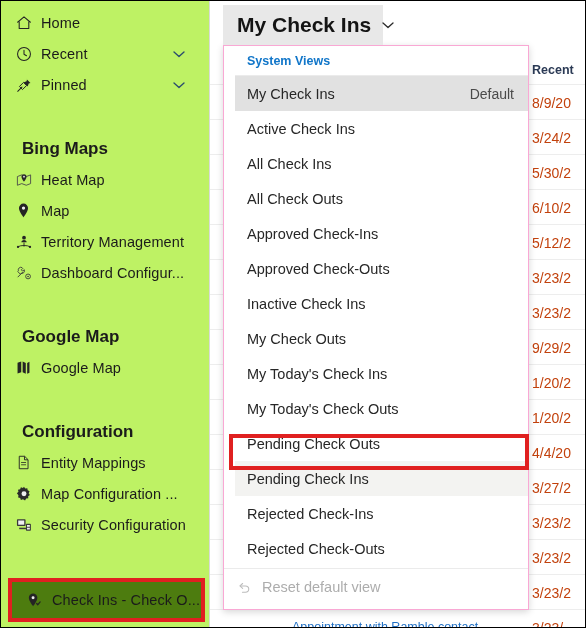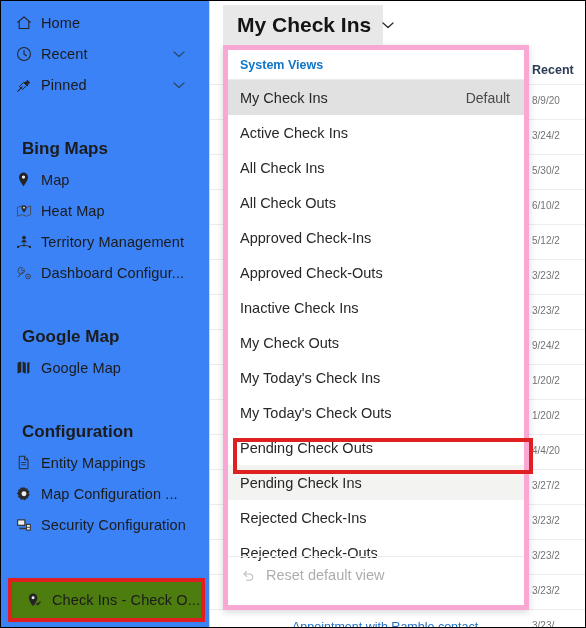--- a/index.html
+++ b/index.html
@@ -16,21 +16,21 @@
     background: #ffffff;
     border: 1px solid #000000;
     overflow: hidden;
   }
 
   
   #sidebar {
     position: absolute;
     left: 0; top: 0;
     width: 209px; height: 628px;
-    background: #3b82f6;
+    background: #bef264;
     border-right: 1px solid #d9d9d9;
   }
   .nav-item {
     position: relative;
     height: 31px;
     display: flex;
     align-items: center;
     padding-left: 14px;
     cursor: pointer;
   }
@@ -101,22 +101,22 @@
     position: absolute;
     left: 0;
     width: 377px;
     height: 35px;
     border-top: 1px solid #ededed;
   }
   .grid-row .date {
     position: absolute;
     left: 322px;
     top: 10px;
-    font-size: 10px;
-    color: #737373;
+    font-size: 14px;
+    color: #c2410c;
     white-space: nowrap;
     text-align: right;
   }
   .grid-row .linktext {
     position: absolute;
     left: 82px;
     top: 10px;
     font-size: 12.5px;
     color: #1f6fc4;
     white-space: nowrap;
@@ -146,23 +146,24 @@
     display: flex;
     align-items: center;
   }
 
   #flyout {
     position: absolute;
     left: 222px; top: 44px;
     width: 306px;
     height: 565px;
     background: #ffffff;
-    border: 5px solid #f9a8d4;
+    border: 1px solid #f9a8d4;
     box-shadow: 0 2px 7px rgba(0,0,0,0.16);
     z-index: 5;
+    padding-left: 11px;
   }
   #flyout .section-title {
     height: 30px;
     display: flex;
     align-items: center;
     padding-left: 12px;
     font-size: 12.5px;
     font-weight: bold;
     color: #1176c9;
     border-bottom: 1px solid #ebebeb;
@@ -194,21 +195,21 @@
     width: 300px;
     height: 36px;
     border: 4px solid #e02020;
     pointer-events: none;
     z-index: 7;
   }
 
   #reset-row {
     position: absolute;
     left: 0; right: 0;
-    bottom: 12px;
+    bottom: 4px;
     height: 37px;
     display: flex;
     align-items: center;
     padding-left: 12px;
     border-top: 1px solid #ebebeb;
     color: #adadad;
     font-size: 14.5px;
     cursor: default;
   }
   #reset-row .reset-ic {
@@ -242,21 +243,21 @@
         <div class="grid-row" style="top: 223px;">
           <span class="date">5/12/2</span>
         </div>
         <div class="grid-row" style="top: 258px;">
           <span class="date">3/23/2</span>
         </div>
         <div class="grid-row" style="top: 293px;">
           <span class="date">3/23/2</span>
         </div>
         <div class="grid-row" style="top: 328px;">
-          <span class="date">9/24/2</span>
+          <span class="date">9/29/2</span>
         </div>
         <div class="grid-row" style="top: 363px;">
           <span class="date">1/20/2</span>
         </div>
         <div class="grid-row" style="top: 398px;">
           <span class="date">1/20/2</span>
         </div>
         <div class="grid-row" style="top: 433px;">
           <span class="date">4/4/20</span>
         </div>
@@ -319,36 +320,36 @@
               <path d="M3 6l5 4.6L13 6" stroke="#2b4d6e" stroke-width="1.35" fill="none" stroke-linecap="round" stroke-linejoin="round"></path>
             </svg>
           </span>
         </div>
       </div>
     <div id="sidebar-groups">
         <div class="spacer"></div>
         <div class="group-hdr">Bing Maps</div>
         <div class="nav-item">
           <span class="ic">
+            <svg width="18" height="18" viewBox="0 0 24 24" fill="none">
+              <path d="M3.2 7.4L9 5.2l6 2.2 5.8-2.2v11.6L15 19l-6-2.2-5.8 2.2V7.4z" stroke="#4a4a4a" stroke-width="1.2" fill="none" stroke-linejoin="round"></path>
+              <path d="M12 4.2a3.4 3.4 0 0 0-3.4 3.4c0 2.6 3.4 6.6 3.4 6.6s3.4-4 3.4-6.6A3.4 3.4 0 0 0 12 4.2z" fill="#2b2b2b"></path>
+              <circle cx="12" cy="7.6" r="1.2" fill="#efefef"></circle>
+            </svg>
+          </span>
+          <span class="lbl">Heat Map</span>
+        </div>
+        <div class="nav-item">
+          <span class="ic">
             <svg width="17" height="17" viewBox="0 0 24 24" fill="none">
               <path d="M12 2.2a6.4 6.4 0 0 0-6.4 6.4c0 4.8 6.4 13.2 6.4 13.2s6.4-8.4 6.4-13.2A6.4 6.4 0 0 0 12 2.2z" fill="#242424"></path>
               <circle cx="12" cy="8.6" r="2.3" fill="#efefef"></circle>
             </svg>
           </span>
           <span class="lbl">Map</span>
-        </div>
-        <div class="nav-item">
-          <span class="ic">
-            <svg width="18" height="18" viewBox="0 0 24 24" fill="none">
-              <path d="M3.2 7.4L9 5.2l6 2.2 5.8-2.2v11.6L15 19l-6-2.2-5.8 2.2V7.4z" stroke="#4a4a4a" stroke-width="1.2" fill="none" stroke-linejoin="round"></path>
-              <path d="M12 4.2a3.4 3.4 0 0 0-3.4 3.4c0 2.6 3.4 6.6 3.4 6.6s3.4-4 3.4-6.6A3.4 3.4 0 0 0 12 4.2z" fill="#2b2b2b"></path>
-              <circle cx="12" cy="7.6" r="1.2" fill="#efefef"></circle>
-            </svg>
-          </span>
-          <span class="lbl">Heat Map</span>
         </div>
         <div class="nav-item">
           <span class="ic">
             <svg width="18" height="18" viewBox="0 0 24 24" fill="none">
               <circle cx="12" cy="6.2" r="2.5" fill="#242424"></circle>
               <path d="M8.4 12.4c0-2 1.6-3.2 3.6-3.2s3.6 1.2 3.6 3.2" fill="#242424"></path>
               <path d="M4.2 18.2c3-2.2 12.6-2.2 15.6 0" stroke="#242424" stroke-width="1.2" fill="none" stroke-linecap="round"></path>
               <path d="M12 12.8v5.4" stroke="#242424" stroke-width="1.2"></path>
               <circle cx="4" cy="18.6" r="1.5" fill="#242424"></circle>
               <circle cx="20" cy="18.6" r="1.5" fill="#242424"></circle>

